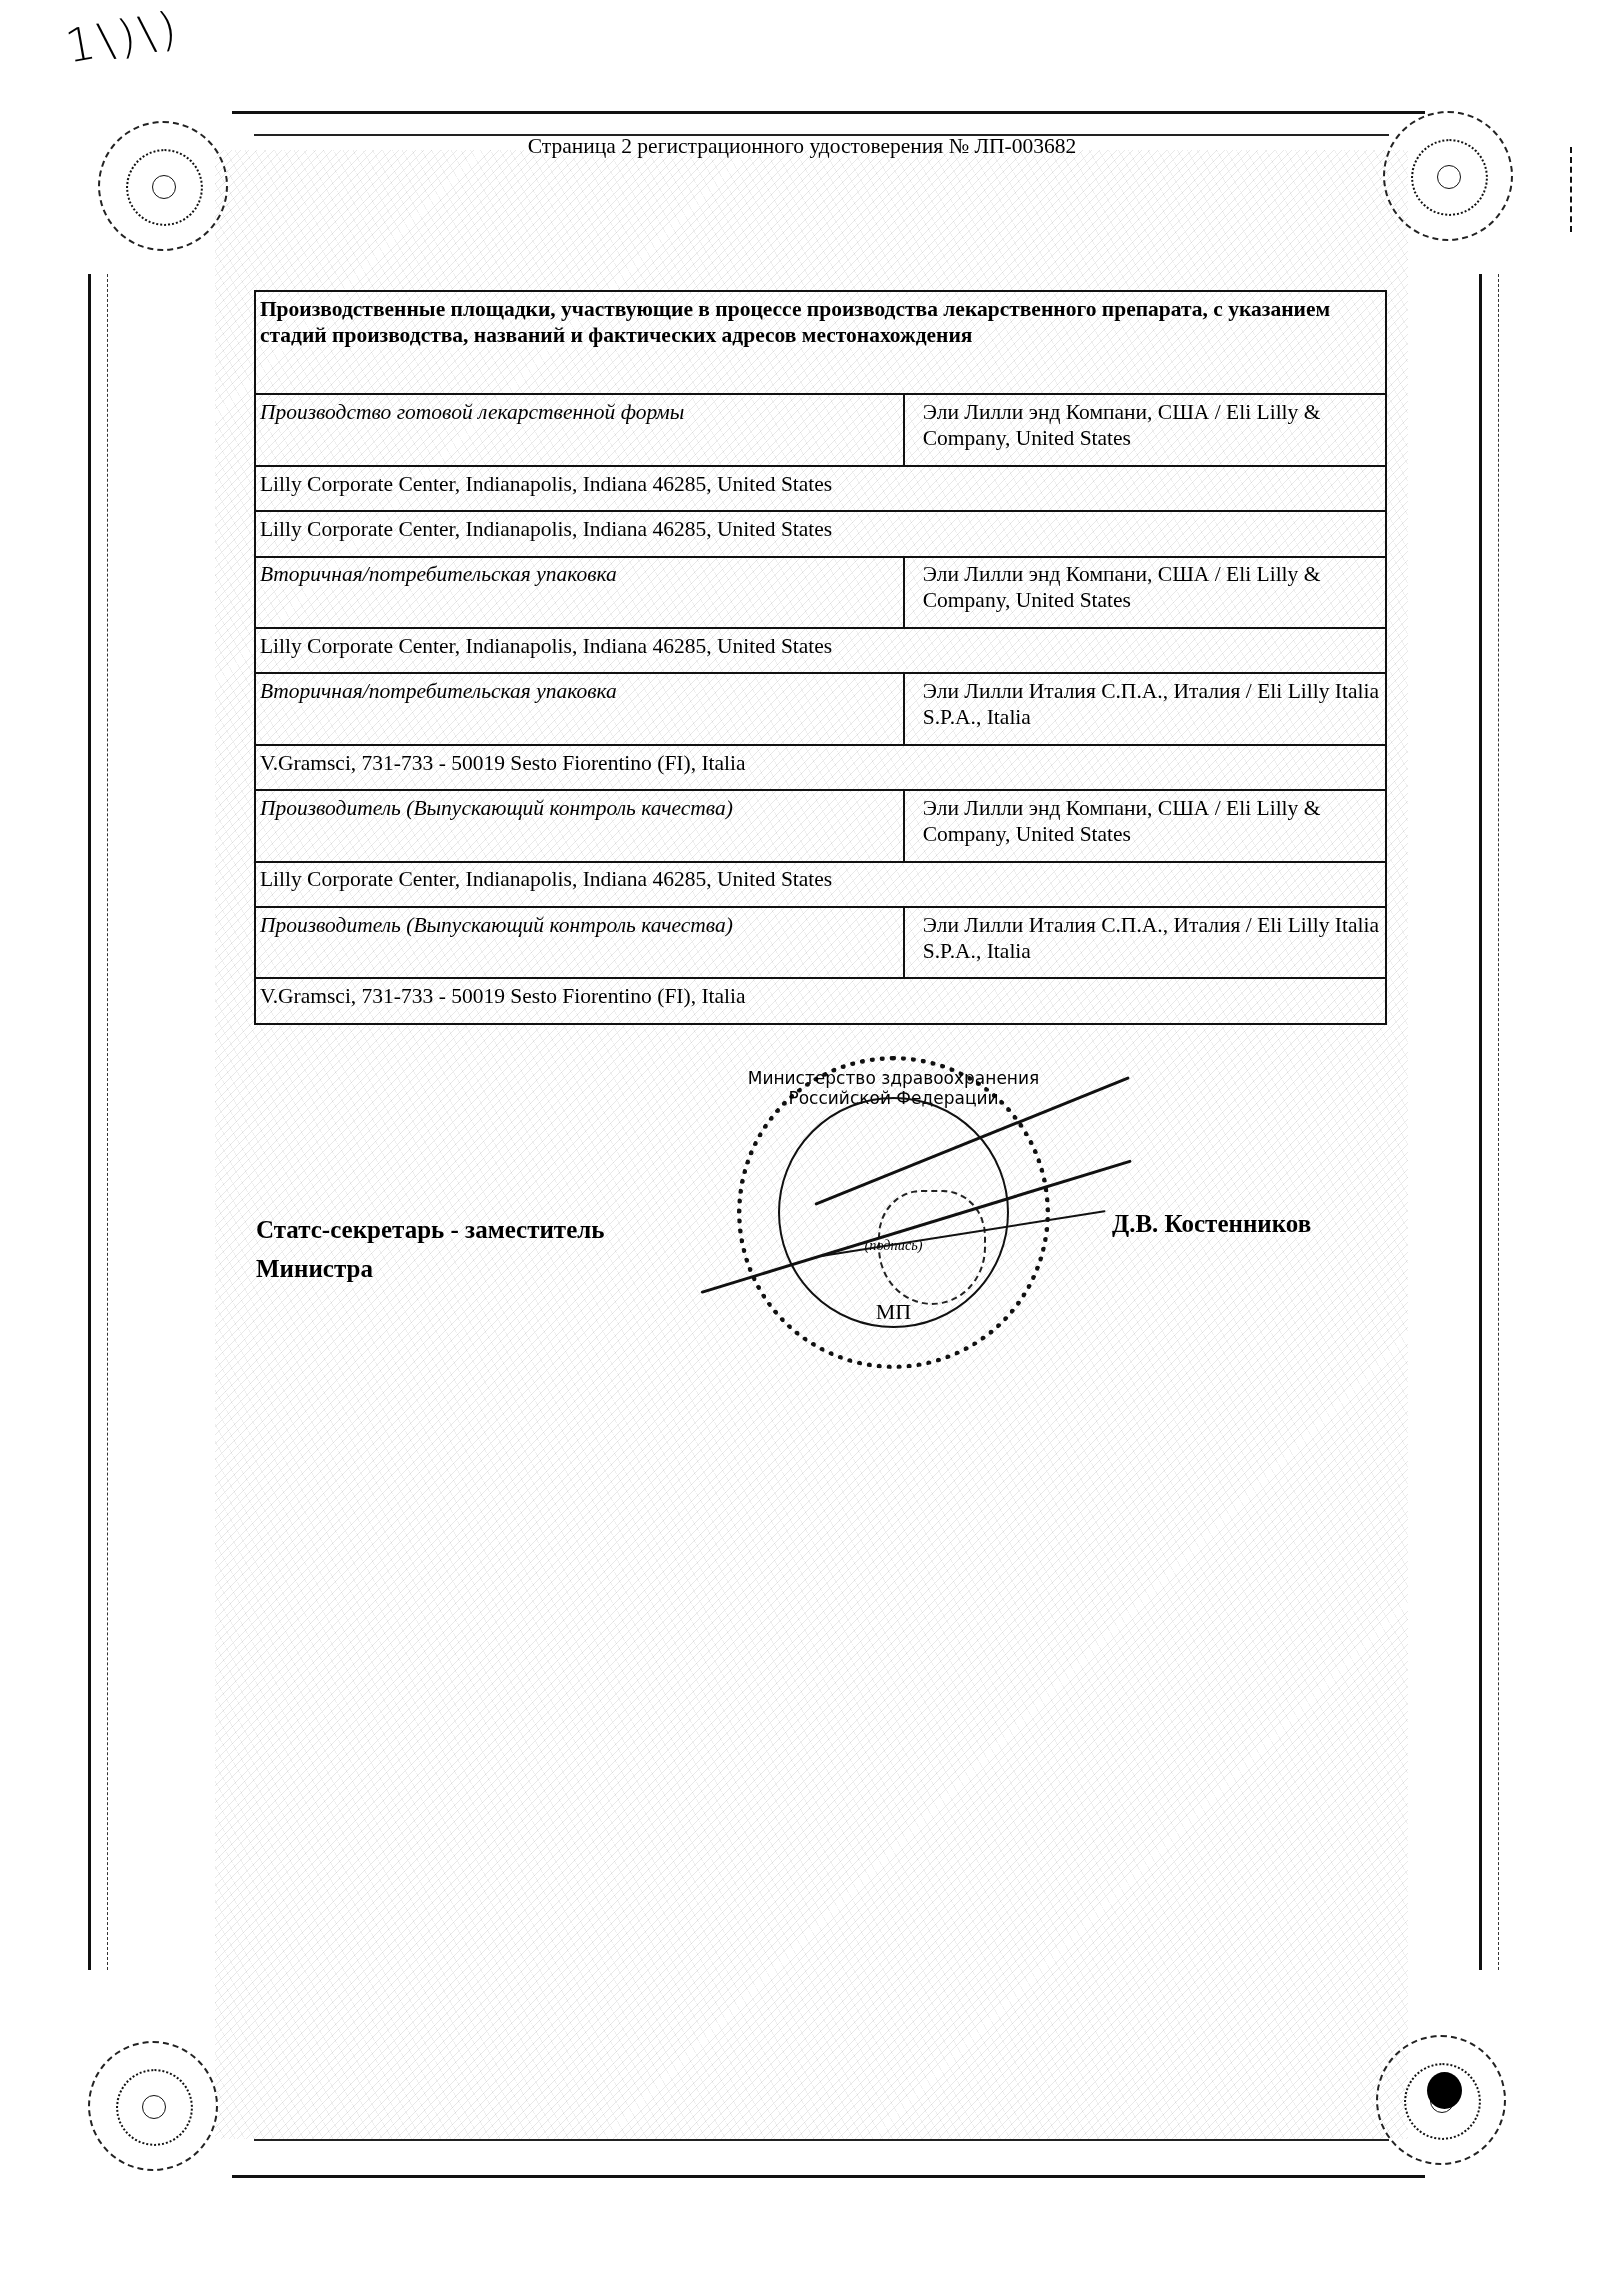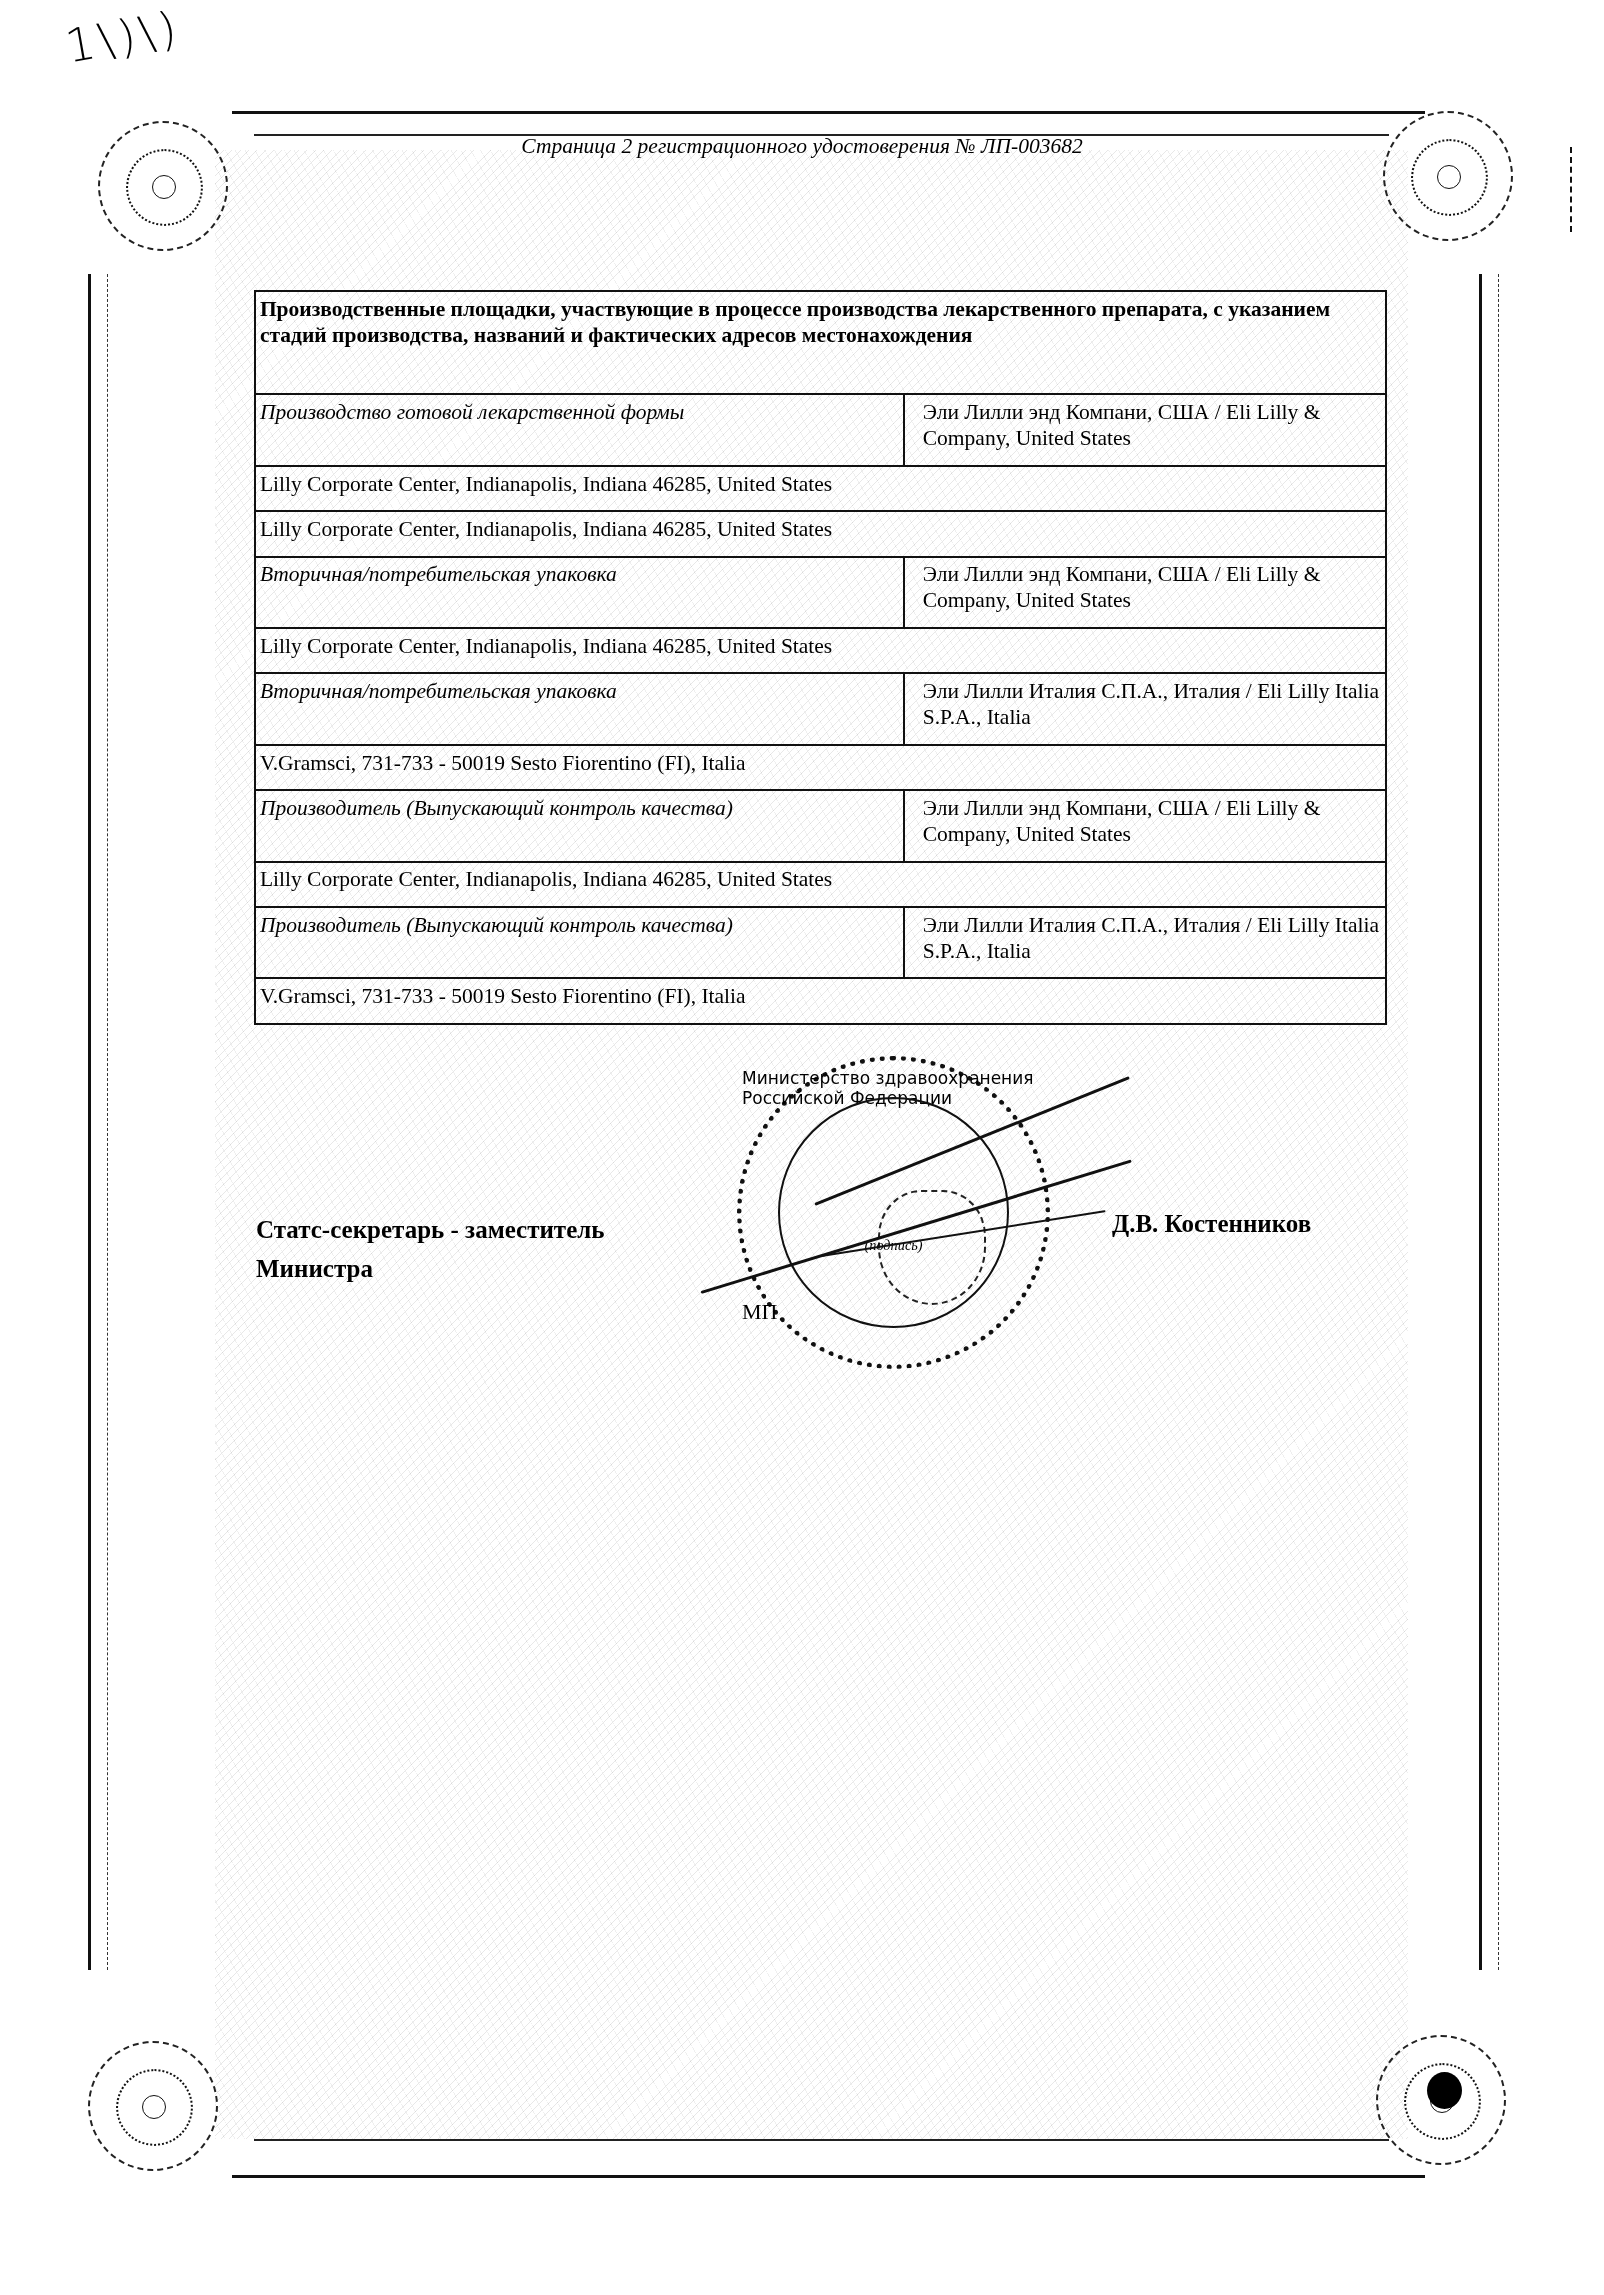--- a/index.html
+++ b/index.html
@@ -101,21 +101,20 @@
     width: 2.6px; height: 85px;
     border-left: 2px dashed #111;
   }
   .page-header {
     position: absolute;
     left: 0; right: 0;
     top: 134px;
     text-align: center;
     font-size: 21.5px;
     letter-spacing: 0;
-    font-style: italic;
   }
   table.sites {
     position: absolute;
     left: 254px; top: 290px;
     width: 1133px;
     border-collapse: collapse;
     font-size: 21.5px;
     line-height: 26px;
   }
   table.sites td {
@@ -170,20 +169,21 @@
     width: 231px; height: 231px;
     border-radius: 50%;
     border: 2.6px solid #111;
     box-sizing: border-box;
   }
   .stamp-ring-text {
     position: absolute;
     left: 0; right: 0;
     font-family: "DejaVu Sans", sans-serif;
     font-size: 17px;
+    text-align: center;
   }
   .stamp-top { top: 6.5px; }
   .stamp-bottom { bottom: 39px; font-size: 22px; font-family: Liberation Serif, serif; }
   .stamp-eagle {
     position: absolute;
     left: 98px; top: 91px;
     width: 104px; height: 111px;
     border: 2px dashed #222;
     border-radius: 40% 40% 50% 50%;
   }

